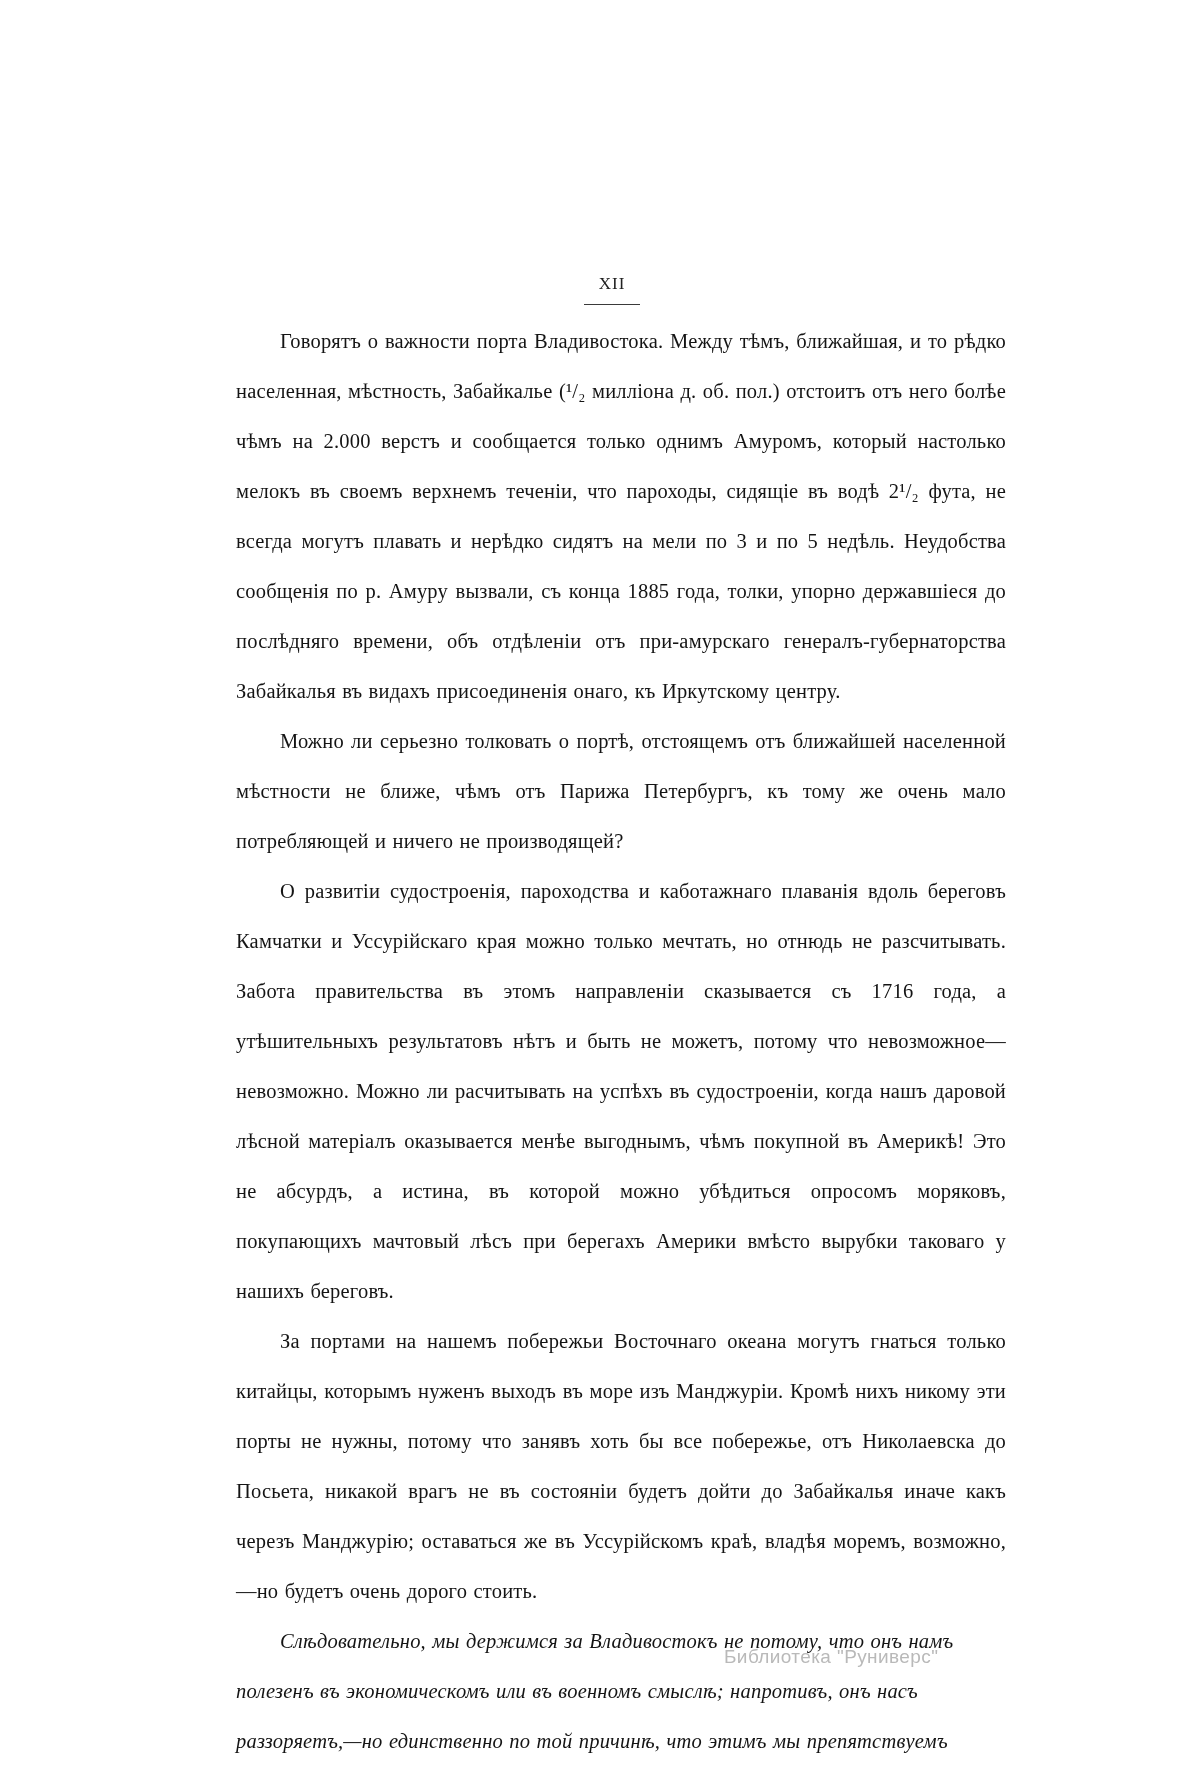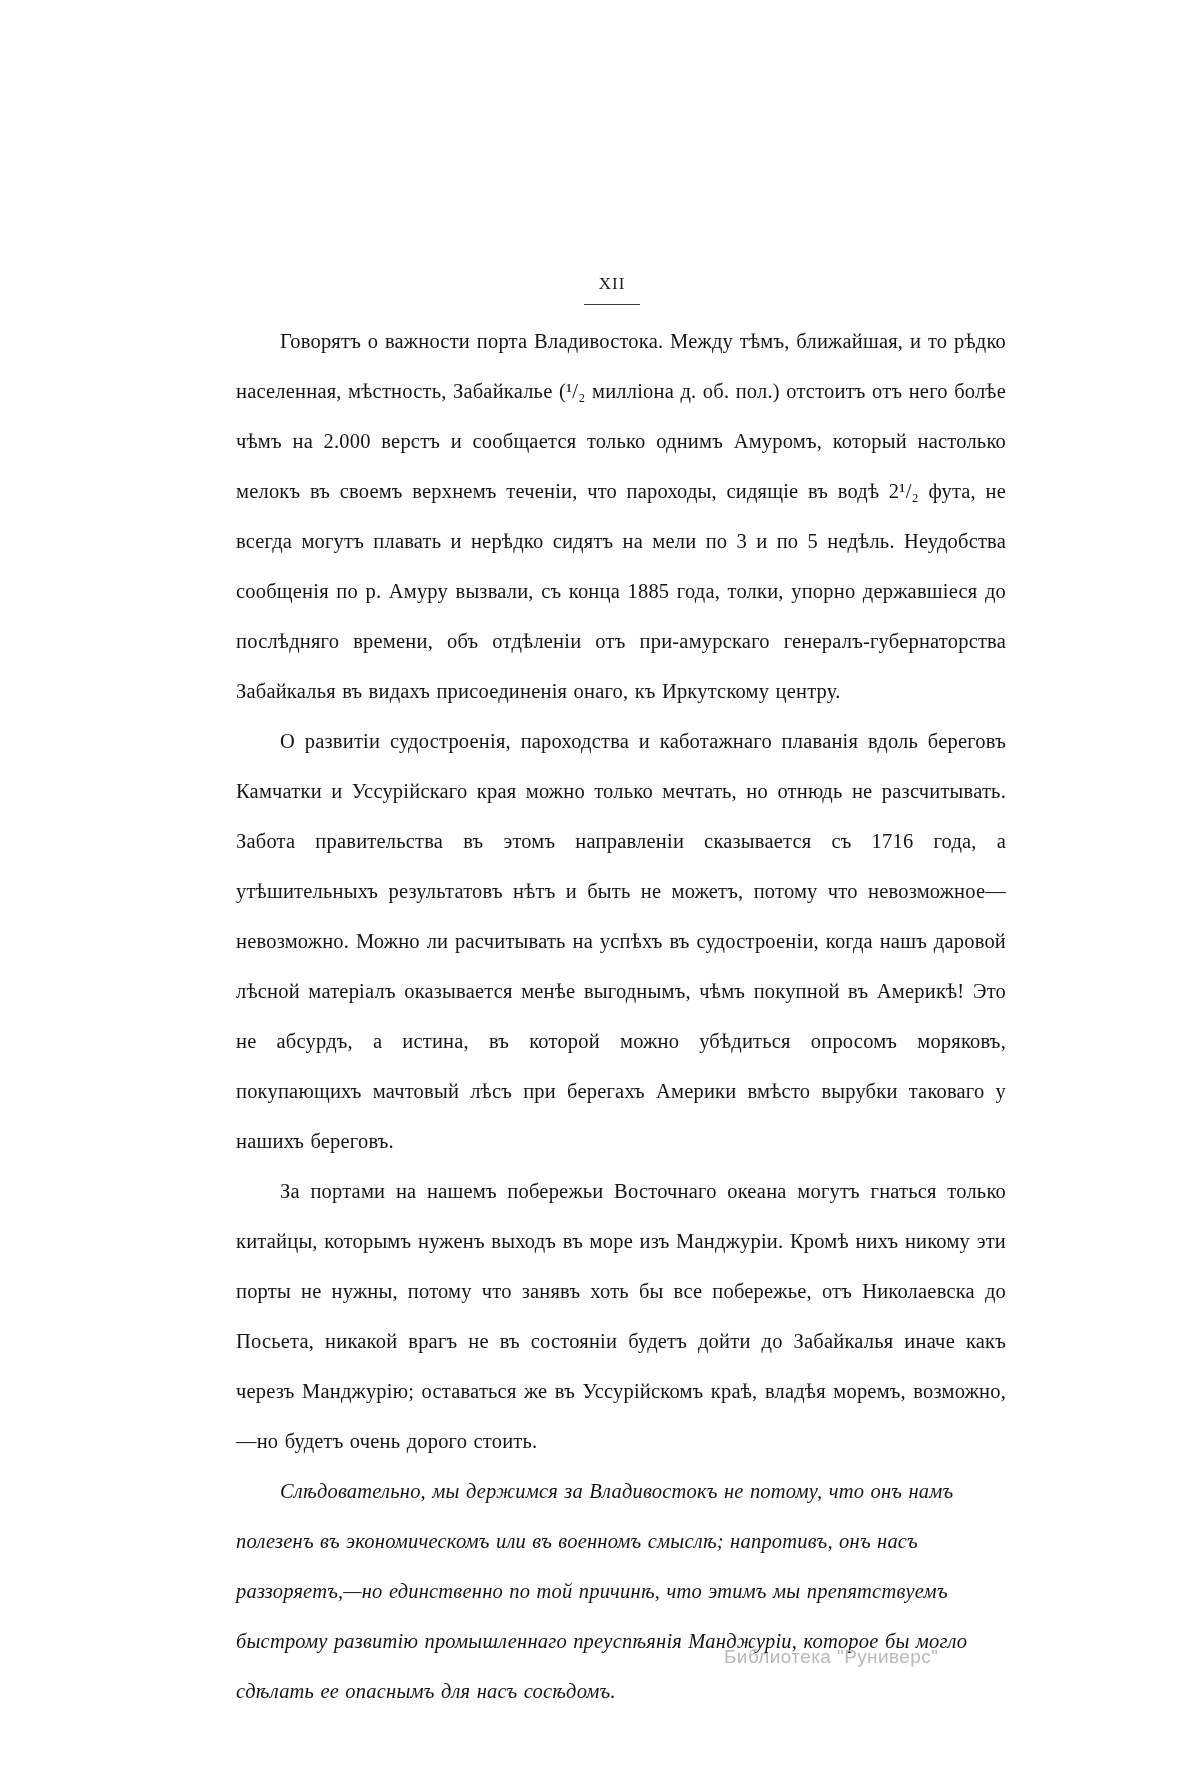--- a/index.html
+++ b/index.html
@@ -77,20 +77,21 @@
 
 <div class="page">
 
   <div class="page-number-block">
     <div class="page-number">XII</div>
     <div class="page-rule"></div>
   </div>
 
   <div class="body-text">
     <p class="para">Говорятъ о важности порта Владивостока. Между тѣмъ, ближайшая, и то рѣдко населенная, мѣстность, Забайкалье (¹/₂ милліона д. об. пол.) отстоитъ отъ него болѣе чѣмъ на 2.000 верстъ и сообщается только однимъ Амуромъ, который настолько мелокъ въ своемъ верхнемъ теченіи, что пароходы, сидящіе въ водѣ 2¹/₂ фута, не всегда могутъ плавать и нерѣдко сидятъ на мели по 3 и по 5 недѣль. Неудобства сообщенія по р. Амуру вызвали, съ конца 1885 года, толки, упорно державшіеся до послѣдняго времени, объ отдѣленіи отъ при-амурскаго генералъ-губернаторства Забайкалья въ видахъ присоединенія онаго, къ Иркутскому центру.</p>
+    <p class="para">Можно ли серьезно толковать о портѣ, отстоящемъ отъ ближайшей населенной мѣстности не ближе, чѣмъ отъ Парижа Петербургъ, къ тому же очень мало потребляющей и ничего не производящей?</p>
     <p class="para">О развитіи судостроенія, пароходства и каботажнаго плаванія вдоль береговъ Камчатки и Уссурійскаго края можно только мечтать, но отнюдь не разсчитывать. Забота правительства въ этомъ направленіи сказывается съ 1716 года, а утѣшительныхъ результатовъ нѣтъ и быть не можетъ, потому что невозможное—невозможно. Можно ли расчитывать на успѣхъ въ судостроеніи, когда нашъ даровой лѣсной матеріалъ оказывается менѣе выгоднымъ, чѣмъ покупной въ Америкѣ! Это не абсурдъ, а истина, въ которой можно убѣдиться опросомъ моряковъ, покупающихъ мачтовый лѣсъ при берегахъ Америки вмѣсто вырубки таковаго у нашихъ береговъ.</p>
     <p class="para">За портами на нашемъ побережьи Восточнаго океана могутъ гнаться только китайцы, которымъ нуженъ выходъ въ море изъ Манджуріи. Кромѣ нихъ никому эти порты не нужны, потому что занявъ хоть бы все побережье, отъ Николаевска до Посьета, никакой врагъ не въ состояніи будетъ дойти до Забайкалья иначе какъ черезъ Манджурію; оставаться же въ Уссурійскомъ краѣ, владѣя моремъ, возможно,—но будетъ очень дорого стоить.</p>
     <p class="para last">Слѣдовательно, мы держимся за Владивостокъ не потому, что онъ намъ полезенъ въ экономическомъ или въ военномъ смыслѣ; напротивъ, онъ насъ раззоряетъ,—но единственно по той причинѣ, что этимъ мы препятствуемъ быстрому развитію промышленнаго преуспѣянія Манджуріи, которое бы могло сдѣлать ее опаснымъ для насъ сосѣдомъ.</p>
   </div>
 
   <div class="watermark">Библиотека "Руниверс"</div>
 
 </div>
 
 </body></html>

